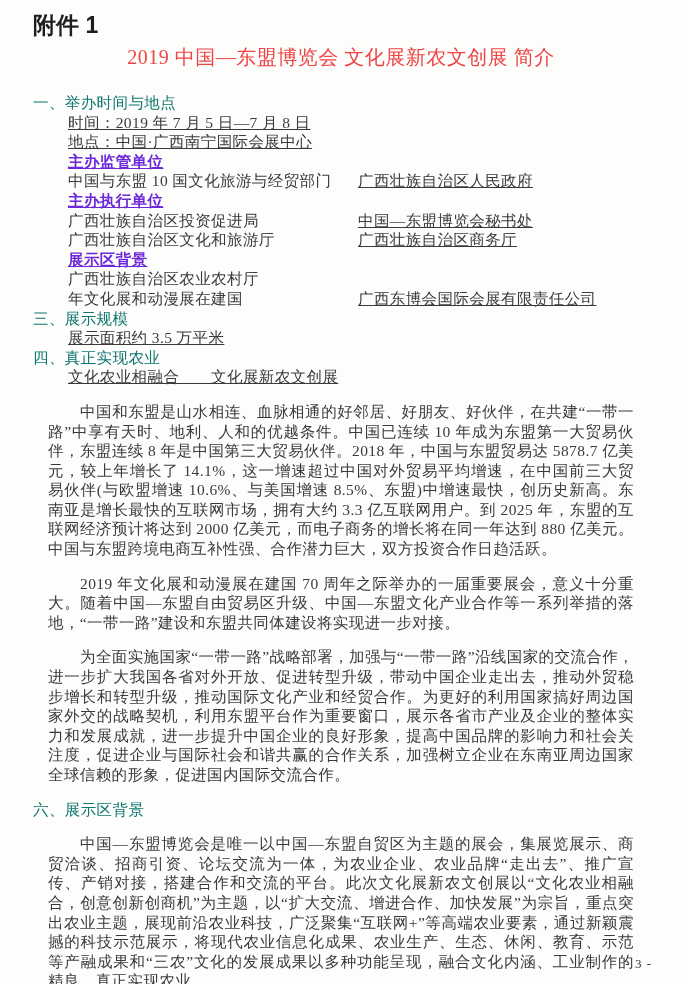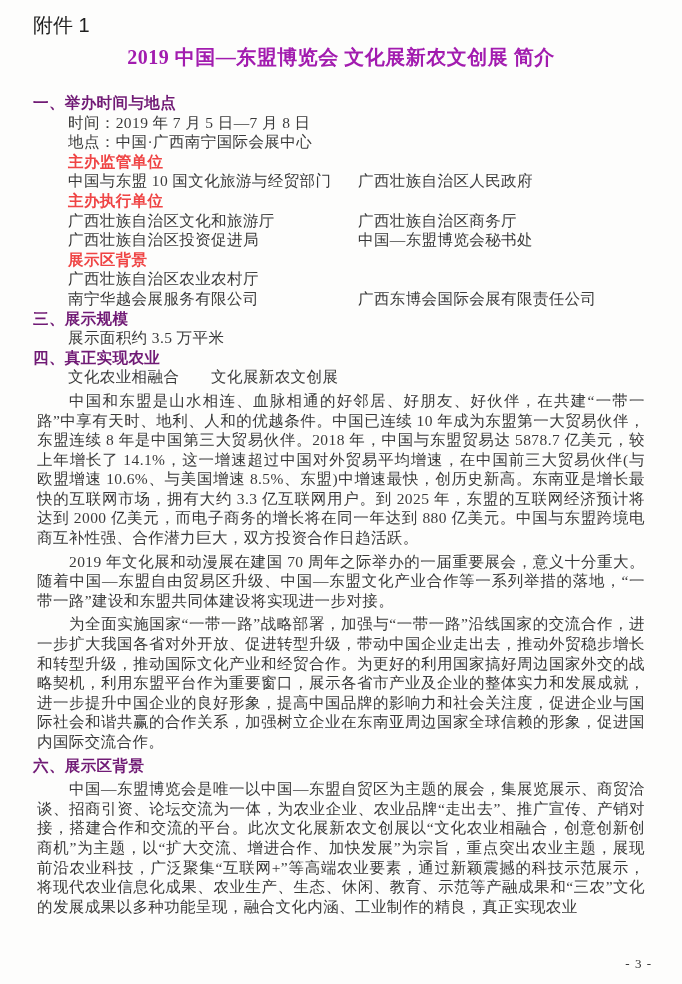--- a/index.html
+++ b/index.html
@@ -12,65 +12,67 @@
     width: 682px;
     height: 984px;
     background: #fdfdfc;
     box-sizing: border-box;
     padding: 14px 33px 0 33px;
     overflow: hidden;
     font-family: "Liberation Serif", "DejaVu Serif", serif;
     color: #3a3a3a;
   }
   .attachment {
-    font-size: 20px;
-    font-weight: normal;
+    font-size: 23px;
+    font-weight: bold;
     color: #1e1e1e;
     line-height: 22px;
     font-family: "Liberation Sans", sans-serif;
   }
   .doc-title {
     margin: 7px 0 0 0;
     text-align: center;
     font-size: 20px;
-    font-weight: bold;
-    color: #a21caf;
+    font-weight: normal;
+    color: #ef4444;
     line-height: 28px;
     letter-spacing: 0.5px;
   }
   .body {
     margin-top: 22px;
     font-size: 15.5px;
     line-height: 19.6px;
     letter-spacing: 0.4px;
   }
   .sec-heading {
-    font-weight: bold;
-    color: #701a75;
+    font-weight: normal;
+    color: #0f766e;
   }
   .ind {
     padding-left: 35px;
+    text-decoration: underline;
   }
   .group-label {
     font-weight: bold;
-    color: #ef4444;
+    color: #6d28d9;
   }
   .org-row {
     display: flex;
     padding-left: 35px;
   }
   .org-left {
     flex: none;
     width: 290px;
   }
   .org-right {
     flex: 1;
+    text-decoration: underline;
   }
   .para {
-    margin: 4px;
+    margin: 15px;
     text-indent: 32px;
     text-align: justify;
   }
   .footer {
     position: absolute;
     right: 30px;
     bottom: 12px;
     font-size: 13px;
     letter-spacing: 1px;
     color: #2e2e2e;
@@ -93,35 +95,35 @@
 
 
     <div class="ind group-label">主办监管单位</div>
     <div class="org-row">
       <span class="org-left">中国与东盟 10 国文化旅游与经贸部门</span>
       <span class="org-right">广西壮族自治区人民政府</span>
     </div>
 
     <div class="ind group-label">主办执行单位</div>
     <div class="org-row">
+      <span class="org-left">广西壮族自治区投资促进局</span>
+      <span class="org-right">中国—东盟博览会秘书处</span>
+    </div>
+    <div class="org-row">
       <span class="org-left">广西壮族自治区文化和旅游厅</span>
       <span class="org-right">广西壮族自治区商务厅</span>
-    </div>
-    <div class="org-row">
-      <span class="org-left">广西壮族自治区投资促进局</span>
-      <span class="org-right">中国—东盟博览会秘书处</span>
     </div>
 
     <div class="ind group-label">展示区背景</div>
     <div class="org-row">
       <span class="org-left">广西壮族自治区农业农村厅</span>
     </div>
 
     <div class="org-row">
-      <span class="org-left">南宁华越会展服务有限公司</span>
+      <span class="org-left">年文化展和动漫展在建国</span>
       <span class="org-right">广西东博会国际会展有限责任公司</span>
     </div>
 
     <div class="sec-heading">三、展示规模</div>
     <div class="ind">展示面积约 3.5 万平米</div>
 
     <div class="sec-heading">四、真正实现农业</div>
     <div class="ind">文化农业相融合　　文化展新农文创展</div>
 
     <p class="para">中国和东盟是山水相连、血脉相通的好邻居、好朋友、好伙伴，在共建“一带一路”中享有天时、地利、人和的优越条件。中国已连续 10 年成为东盟第一大贸易伙伴，东盟连续 8 年是中国第三大贸易伙伴。2018 年，中国与东盟贸易达 5878.7 亿美元，较上年增长了 14.1%，这一增速超过中国对外贸易平均增速，在中国前三大贸易伙伴(与欧盟增速 10.6%、与美国增速 8.5%、东盟)中增速最快，创历史新高。东南亚是增长最快的互联网市场，拥有大约 3.3 亿互联网用户。到 2025 年，东盟的互联网经济预计将达到 2000 亿美元，而电子商务的增长将在同一年达到 880 亿美元。中国与东盟跨境电商互补性强、合作潜力巨大，双方投资合作日趋活跃。</p>

